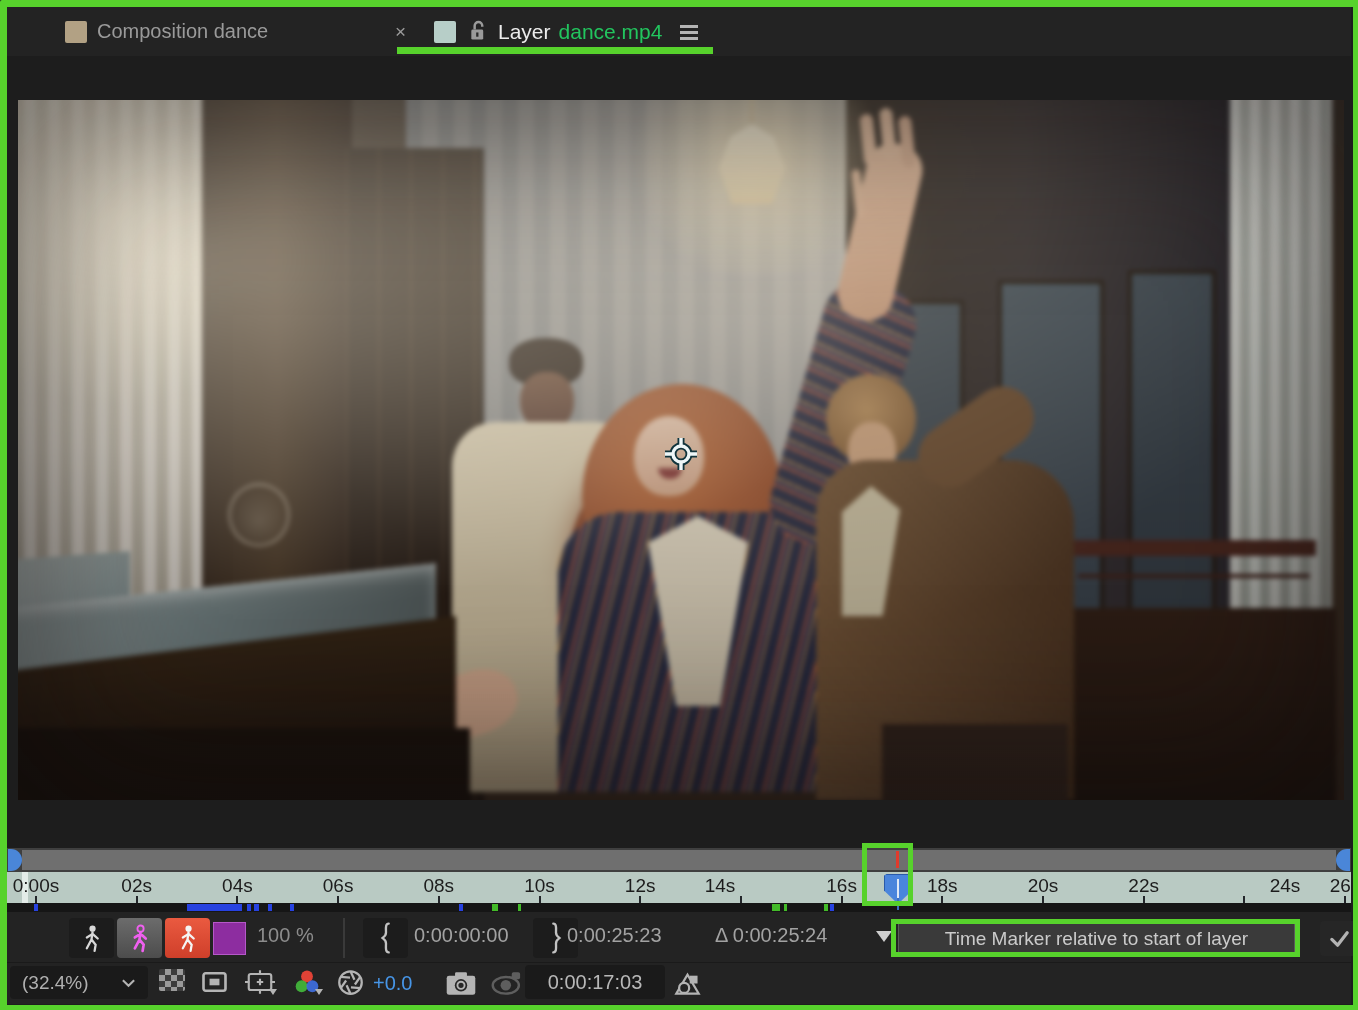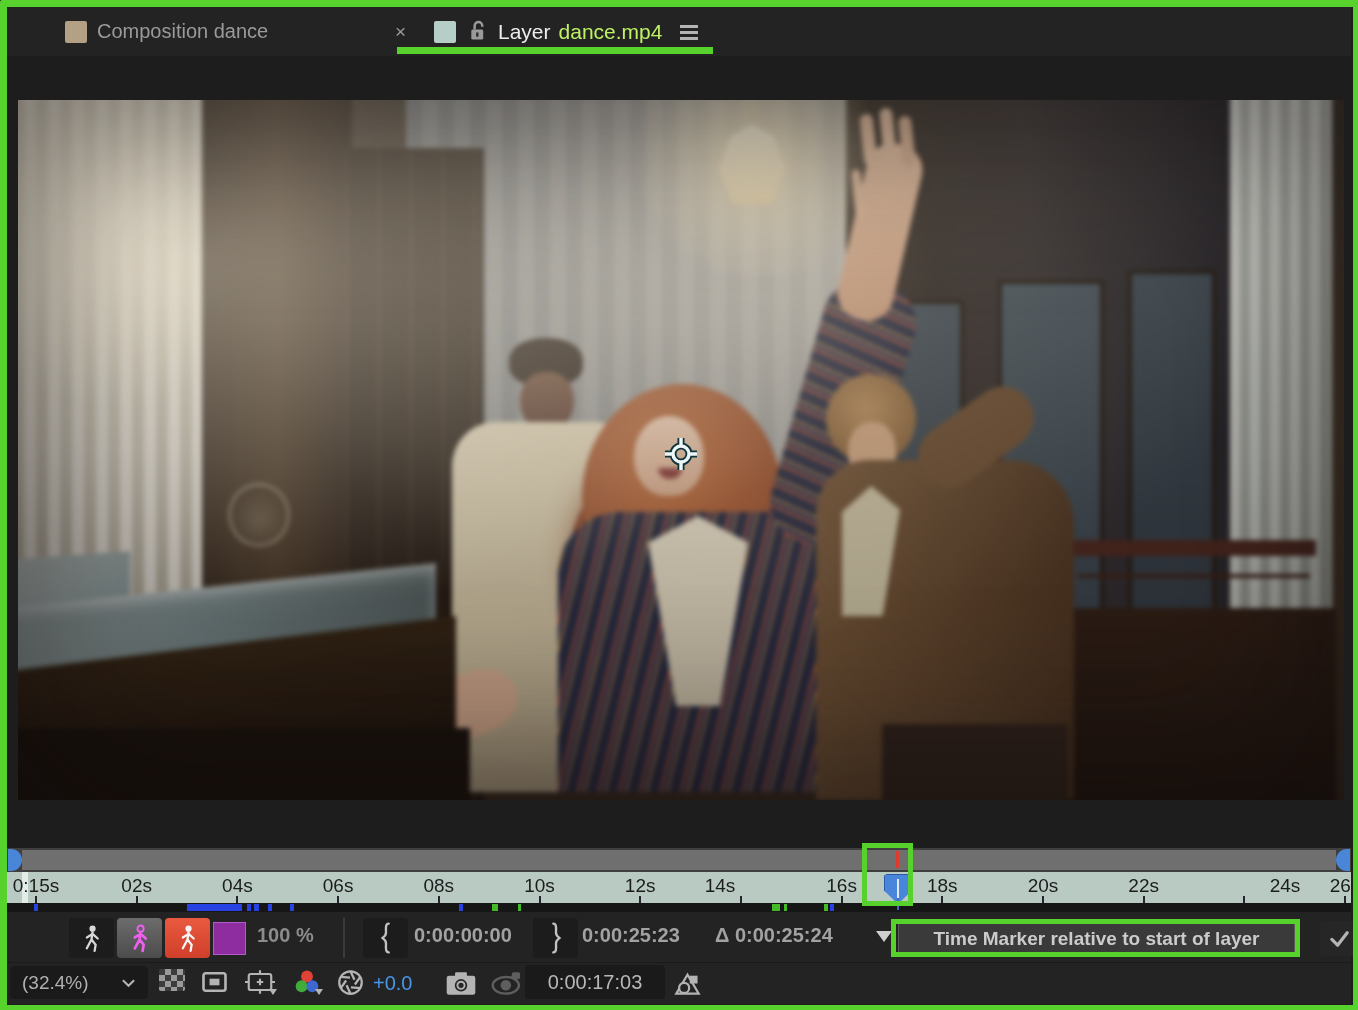--- a/index.html
+++ b/index.html
@@ -16,21 +16,21 @@
 
   
   #tabbar{left:7px;top:7px;width:1344px;height:49px;background:#232323;}
   .tab{position:absolute;top:0;height:49px;display:flex;align-items:center;gap:10px;color:#9a9a9a;font-size:20px;}
   .sq-icon{width:22px;height:22px;border-radius:2px;}
   #comp-icon{background:#b2a184;}
   #layer-icon{background:#b7cec8;}
   #tab-close{position:absolute;left:388px;top:0;height:49px;display:flex;align-items:center;color:#9a9a9a;font-size:19px;cursor:default;}
   .lockwrap{width:22px;height:24px;display:flex;align-items:center;justify-content:center;}
   #layer-prefix{color:#ececec;font-size:21px;}
-  #layer-file{color:#bef264;font-size:21px;margin-left:-2px;}
+  #layer-file{color:#22c55e;font-size:21px;margin-left:-2px;}
   .burger{width:18px;height:3px;background:#b4b4b4;box-shadow:0 6px 0 #b4b4b4,0 12px 0 #b4b4b4;margin-top:-11px;}
 
   
   #viewer{left:7px;top:56px;width:1344px;height:789px;background:#1d1d1d;}
   #video-frame{position:absolute;left:11px;top:44px;width:1326px;height:700px;background:#231a12;overflow:hidden;}
   #scene-soft{position:absolute;left:-12px;top:-12px;right:-12px;bottom:-12px;filter:blur(2.5px) saturate(.92);}
   .sc{position:absolute;}
 
   
   #scrollband{left:7px;top:848px;width:1344px;height:24px;background:#3f3f3f;}
@@ -47,21 +47,21 @@
   .cseg{position:absolute;top:1px;height:7px;}
   .cseg.b{background:#2742e0;}
   .cseg.g{background:#43bb29;}
   #playhead{position:absolute;top:874px;width:28px;height:30px;background:#4a85dc;border:1px solid #2b5aa8;box-sizing:border-box;
     clip-path:polygon(0 6%,10% 0,90% 0,100% 6%,100% 55%,50% 100%,0 55%);z-index:20;}
   #playhead::after{content:"";position:absolute;left:50%;top:4px;width:2px;height:20px;margin-left:-1px;background:#dfe9f6;}
   #playhead-stem{position:absolute;top:898px;width:2px;height:12px;background:#3a6fc0;z-index:20;}
   #scroll-handle-sq{left:199px;top:914px;width:10px;height:8px;background:#9a9a9a;}
 
   
-  #toolbar{left:7px;top:912px;width:1344px;height:50px;background:#232323;font-weight:bold;}
+  #toolbar{left:7px;top:912px;width:1344px;height:50px;background:#232323;}
   .tbtn{position:absolute;top:6px;width:45px;height:40px;border-radius:4px;background:#1c1c1c;display:flex;align-items:center;justify-content:center;}
   .tbtn.sel{background:linear-gradient(#6c6c6c,#4c4c4c);}
   .tbtn.red{background:linear-gradient(#ea5a40,#cf3f2a);}
   #overlay-swatch{position:absolute;left:206px;top:10px;width:31px;height:31px;background:#8d2da0;border:1px solid #b558c8;}
   .tc{position:absolute;top:12px;color:#a2a2a2;font-size:20px;white-space:nowrap;}
   #tb-sep{position:absolute;left:336px;top:6px;width:2px;height:40px;background:#3a3a3a;}
   #marker-wedge{position:absolute;left:869px;top:19px;width:0;height:0;border:8px solid transparent;border-top:11px solid #cfcfcf;}
   #marker-tip{position:absolute;left:891px;top:11px;width:395px;height:30px;background:#3a3a3a;border:1px solid #5a5a5a;
       display:flex;align-items:center;justify-content:center;color:#cbcbcb;font-size:19px;white-space:nowrap;}
   #render-check{position:absolute;left:1313px;top:9px;width:39px;height:35px;background:#262626;border-radius:4px;display:flex;align-items:center;justify-content:center;}
@@ -175,21 +175,21 @@
   <div id="scrollband" class="abs">
     <div id="scroll-thumb"></div>
     <div class="zoomhandle" id="zoomhandle-left"></div>
     <div class="zoomhandle" id="zoomhandle-right"></div>
     <div id="scroll-red-tick" style="left: 889.492px;"></div>
   </div>
 
   <div id="ruler" class="abs">
     <div id="ruler-inmark"></div>
     <div>
-        <div class="rlabel" style="left: 29px;">0:15s</div>
+        <div class="rlabel" style="left: 29px;">0:00s</div>
         <div class="rtick" style="left: 29px;"></div>
         <div class="rlabel" style="left: 129.7px;">02s</div>
         <div class="rtick" style="left: 129.7px;"></div>
         <div class="rlabel" style="left: 230.4px;">04s</div>
         <div class="rtick" style="left: 230.4px;"></div>
         <div class="rlabel" style="left: 331.1px;">06s</div>
         <div class="rtick" style="left: 331.1px;"></div>
         <div class="rlabel" style="left: 431.8px;">08s</div>
         <div class="rtick" style="left: 431.8px;"></div>
         <div class="rlabel" style="left: 532.5px;">10s</div>
@@ -258,21 +258,21 @@
       <svg width="18" height="34" viewBox="0 0 20 36">
         <path d="M13 2 C9 2 10 8 10 12 C10 16 7 17 6 18 C7 19 10 20 10 24 C10 28 9 34 13 34" fill="none" stroke="#c2c2c2" stroke-width="2.6" stroke-linecap="round"></path>
       </svg>
     </div>
     <div class="tc" style="left:407px;">0:00:00:00</div>
     <div class="tbtn" style="left:526px;">
       <svg width="18" height="34" viewBox="0 0 20 36">
         <path d="M7 2 C11 2 10 8 10 12 C10 16 13 17 14 18 C13 19 10 20 10 24 C10 28 11 34 7 34" fill="none" stroke="#c2c2c2" stroke-width="2.6" stroke-linecap="round"></path>
       </svg>
     </div>
-    <div class="tc" style="left:575px;">0:00:25:23</div>
+    <div class="tc" style="left:560px;">0:00:25:23</div>
     <div class="tc" style="left:708px;">Δ 0:00:25:24</div>
     <div id="marker-wedge"></div>
     <div id="marker-tip">Time Marker relative to start of layer</div>
     <div id="render-check">
       <svg width="23" height="23" viewBox="0 0 24 24">
         <path d="M4 13 L10 19 L20 6" stroke="#b4b4b4" stroke-width="3.4" fill="none" stroke-linecap="round" stroke-linejoin="round"></path>
       </svg>
     </div>
   </div>
 

